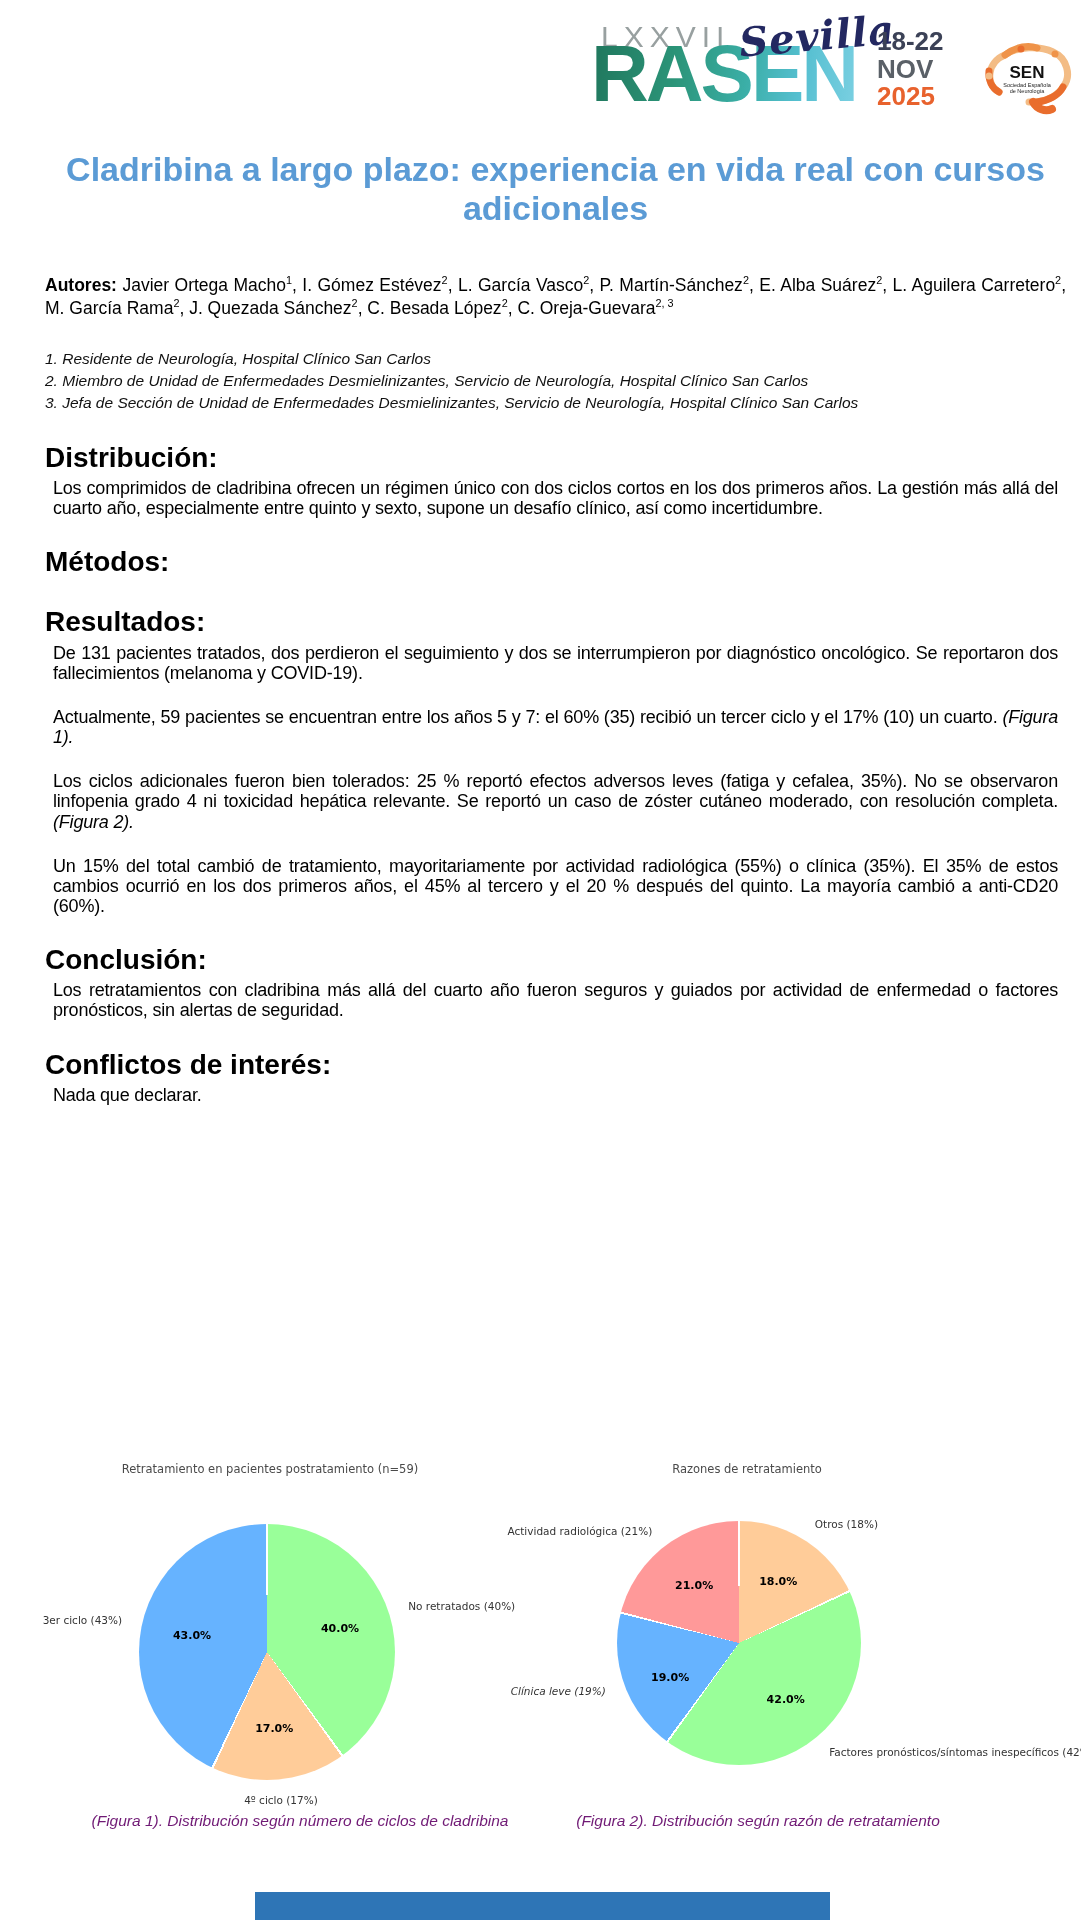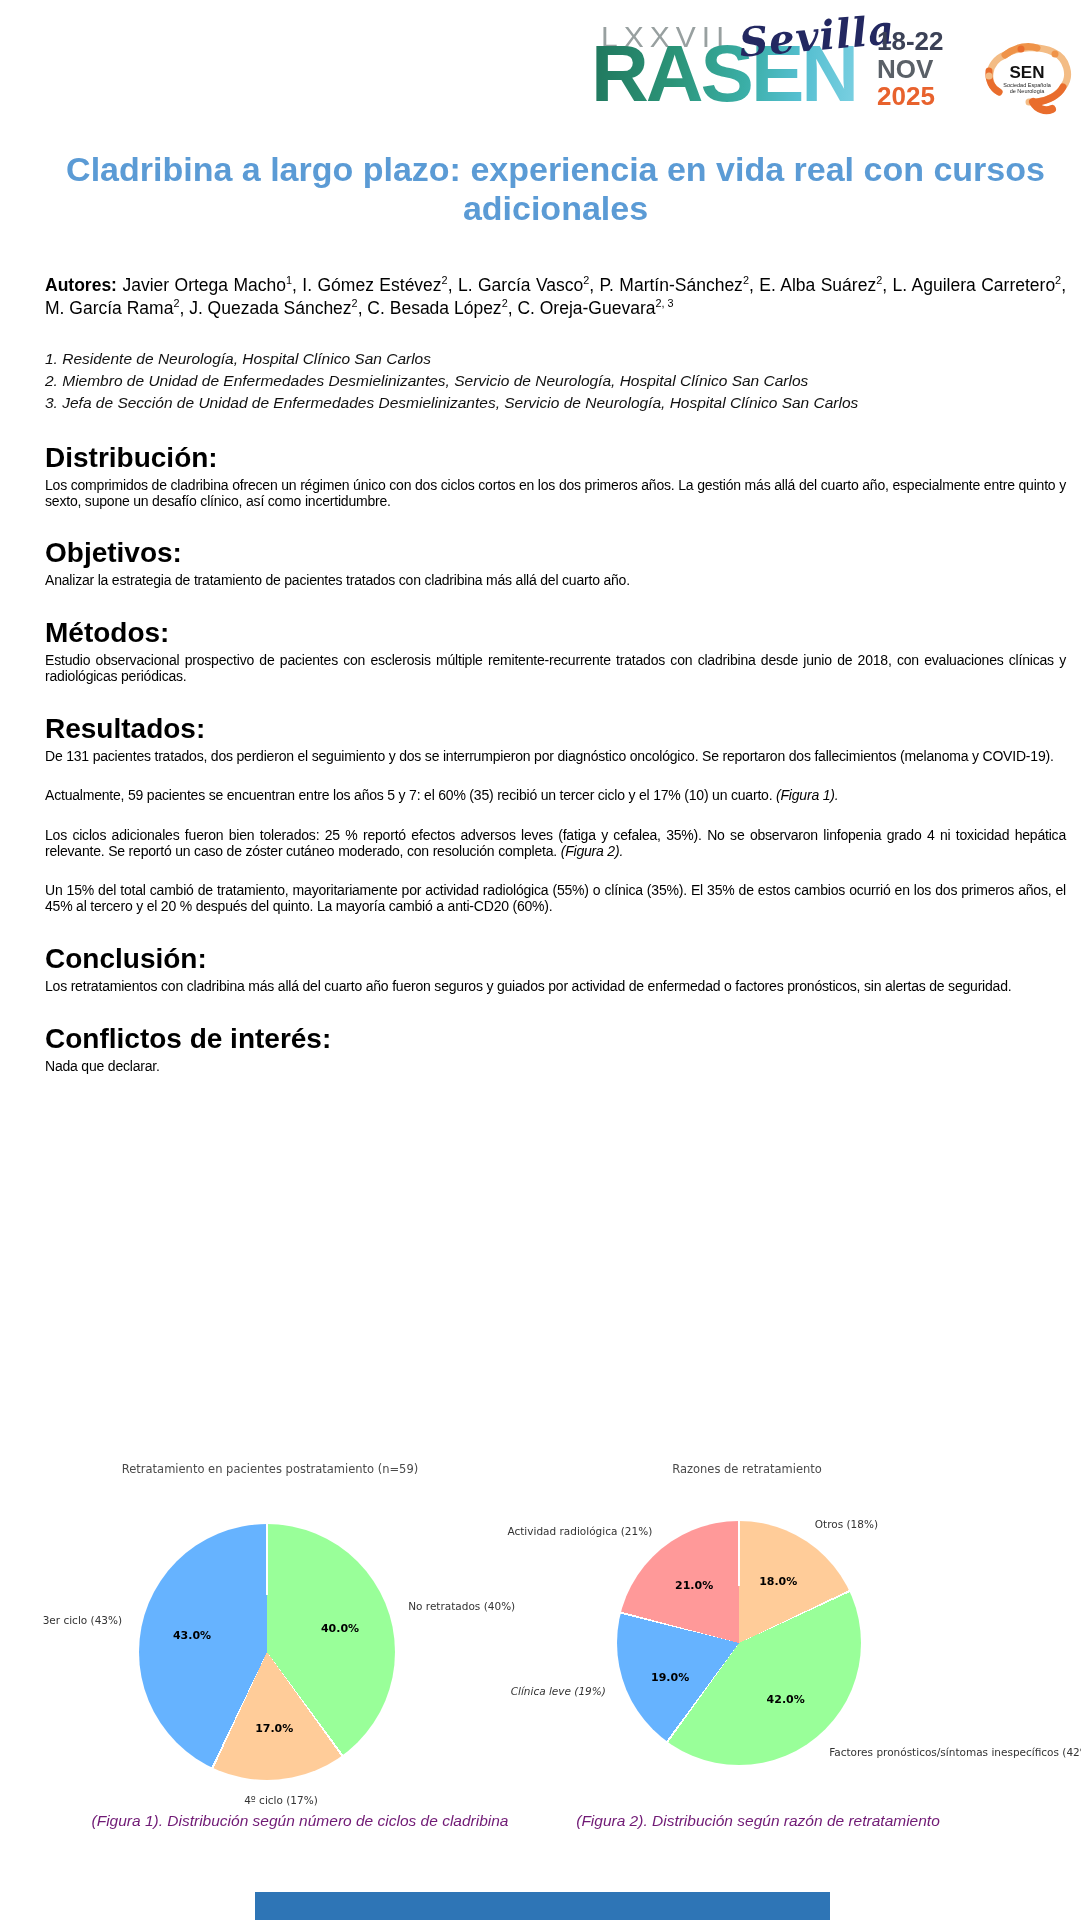--- a/index.html
+++ b/index.html
@@ -26,22 +26,22 @@
   
   .title{margin:18px auto 0;max-width:980px;text-align:center;font-size:34px;
          font-weight:bold;line-height:1.15;color:#5b9bd5;}
   .authors{margin:46px 30px 8px;font-size:17.5px;line-height:1.3;text-align:justify;}
   .authors sup{font-size:62%;line-height:0;}
   .affiliations{margin:28px 30px 0;}
   .affil{font-style:italic;font-size:15.5px;line-height:1.42;color:#111;}
   
   .content{margin:0 30px;}
   .content h2{font-size:28px;font-weight:bold;margin:28px 0 4px;line-height:1.15;}
-  .content p{font-size:14px;line-height:1.12;letter-spacing:-0.2px;
-             text-align:justify;margin:0 0 24px;}
+  .content p{font-size:18px;line-height:1.12;letter-spacing:-0.2px;
+             text-align:justify;margin:0 8px 24px;}
   
   .figures{position:absolute;left:0;top:1452px;width:1081px;height:430px;
            font-family:"DejaVu Sans",sans-serif;}
   .figure{position:absolute;top:0;height:100%;}
   #fig1{left:0;width:540px;}
   #fig2{left:540px;width:541px;}
   .fig-title{position:absolute;top:10px;transform:translateX(-50%);white-space:nowrap;
              font-size:11.5px;color:#4a4a4a;}
   .pie-area{position:absolute;inset:0;}
   .pie-disc{position:absolute;border-radius:50%;}
@@ -97,26 +97,21 @@
       <div class="affil">2. Miembro de Unidad de Enfermedades Desmielinizantes, Servicio de Neurología, Hospital Clínico San Carlos</div>
       <div class="affil">3. Jefa de Sección de Unidad de Enfermedades Desmielinizantes, Servicio de Neurología, Hospital Clínico San Carlos</div>
     </div>
 
   <div class="content">
     <section>
       <h2>Distribución:</h2>
       <p><span>Los comprimidos de cladribina ofrecen un régimen único con dos ciclos cortos en los dos primeros años. La gestión más allá del cuarto año, especialmente entre quinto y sexto, supone un desafío clínico, así como incertidumbre.</span></p>
     </section>
     <section>
-      <h2>Objetivos:</h2>
-      <p><span>Analizar la estrategia de tratamiento de pacientes tratados con cladribina más allá del cuarto año.</span></p>
-    </section>
-    <section>
       <h2>Métodos:</h2>
-      <p><span>Estudio observacional prospectivo de pacientes con esclerosis múltiple remitente-recurrente tratados con cladribina desde junio de 2018, con evaluaciones clínicas y radiológicas periódicas.</span></p>
     </section>
     <section>
       <h2>Resultados:</h2>
       <p><span>De 131 pacientes tratados, dos perdieron el seguimiento y dos se interrumpieron por diagnóstico oncológico. Se reportaron dos fallecimientos (melanoma y COVID-19).</span></p>
       <p><span>Actualmente, 59 pacientes se encuentran entre los años 5 y 7: el 60% (35) recibió un tercer ciclo y el 17% (10) un cuarto. </span><span style="font-style: italic;">(Figura 1).</span></p>
       <p><span>Los ciclos adicionales fueron bien tolerados: 25 % reportó efectos adversos leves (fatiga y cefalea, 35%). No se observaron linfopenia grado 4 ni toxicidad hepática relevante. Se reportó un caso de zóster cutáneo moderado, con resolución completa. </span><span style="font-style: italic;">(Figura 2).</span></p>
       <p><span>Un 15% del total cambió de tratamiento, mayoritariamente por actividad radiológica (55%) o clínica (35%). El 35% de estos cambios ocurrió en los dos primeros años, el 45% al tercero y el 20 % después del quinto. La mayoría cambió a anti-CD20 (60%).</span></p>
     </section>
     <section>
       <h2>Conclusión:</h2>

